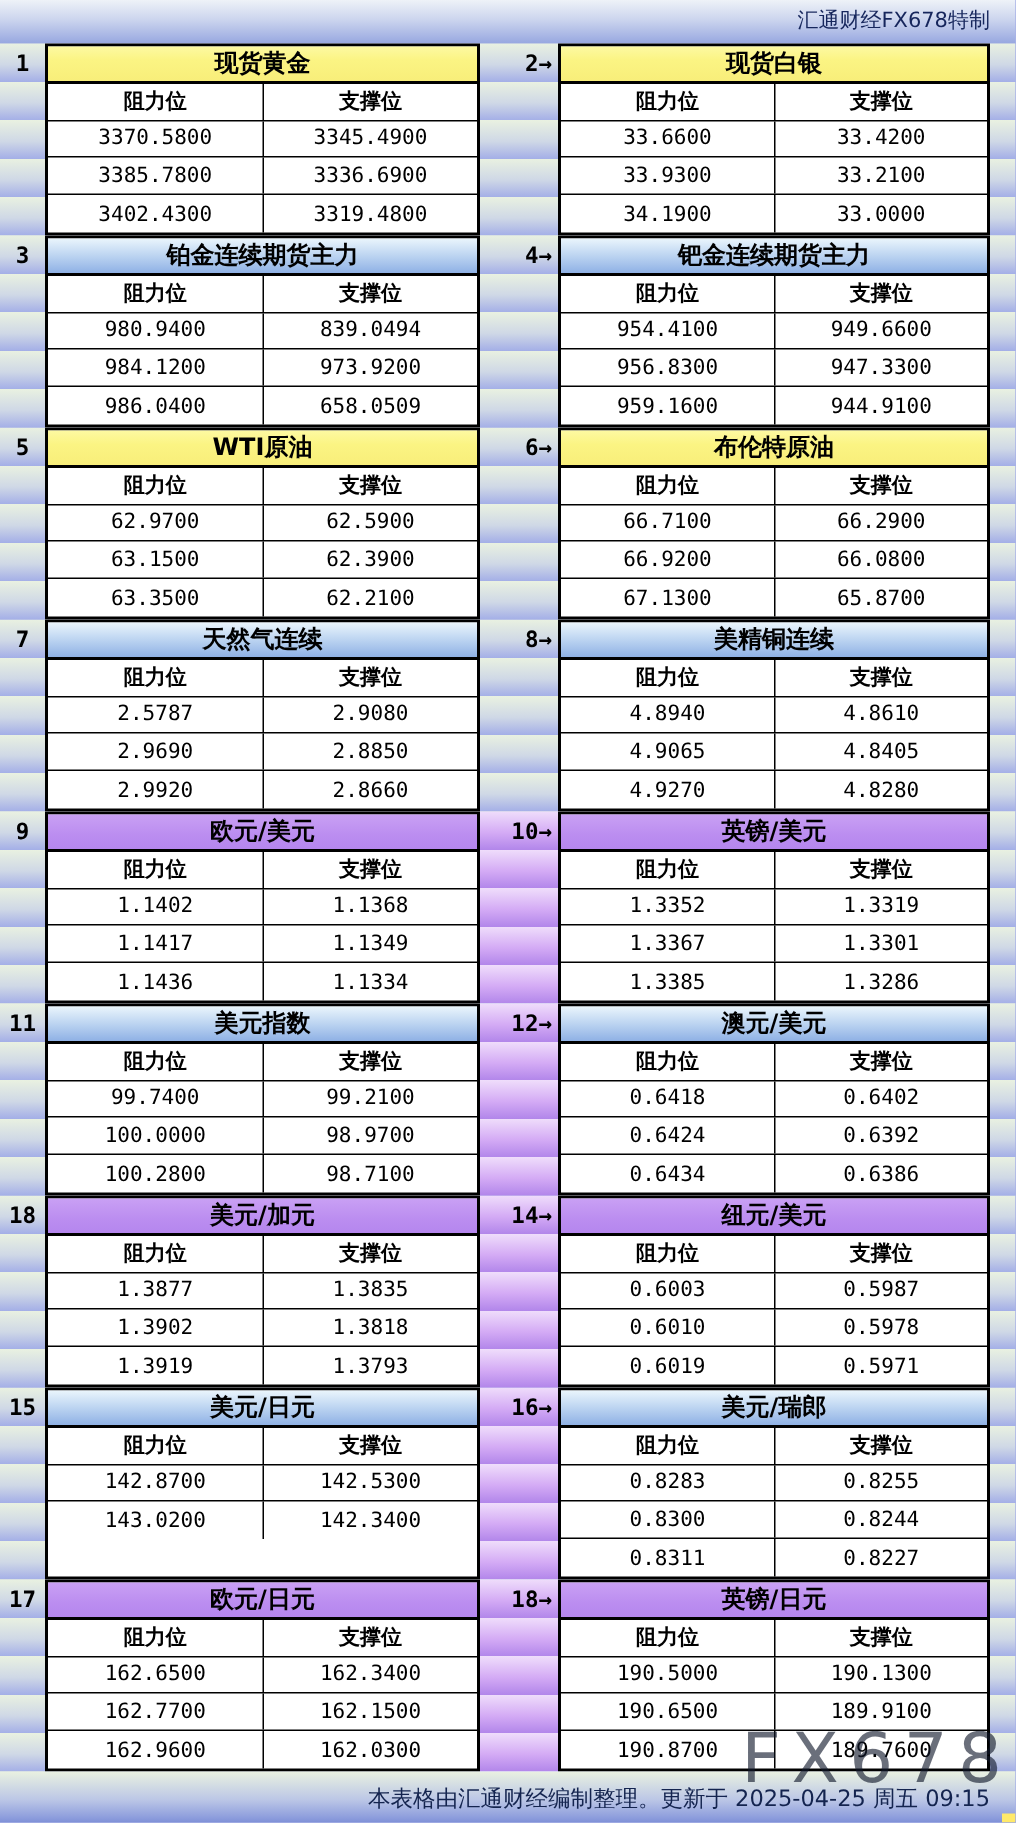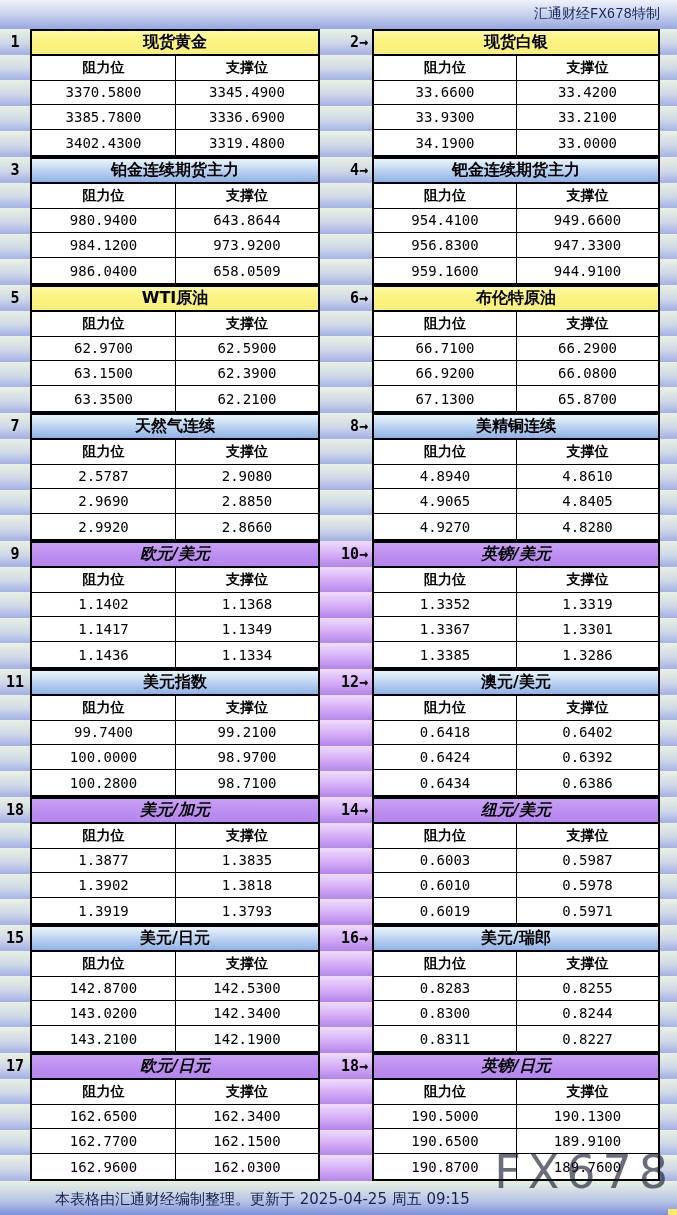--- a/index.html
+++ b/index.html
@@ -4,22 +4,22 @@
 <style>
   html,body{margin:0;padding:0;}
   body{width:677px;height:1215px;overflow:hidden;position:relative;
        font-family:"DejaVu Sans",sans-serif;background:#a8b2e6;}
   .page{width:677px;height:1215px;display:flex;flex-direction:column;position:relative;}
 
   
   .topbar{height:29px;flex:none;
     background:linear-gradient(180deg,#eef2f8 0%,#ccd5ee 45%,#97a7e0 100%);}
   .brand{display:block;text-align:right;padding-right:17px;line-height:29px;
-    font-size:14px;color:#16265c;font-family:Liberation Mono, monospace;}
-  .bottombar{height:34px;flex:none;display:flex;justify-content:flex-start;
+    font-size:14px;color:#16265c;}
+  .bottombar{height:34px;flex:none;display:flex;justify-content:flex-end;
     align-items:flex-end;padding:0 17px 6px 55px;box-sizing:border-box;
     background:linear-gradient(180deg,#e9f1e1 0%,#bcc7e6 55%,#8b9bdc 92%,#7e8fd6 100%);
     font-size:15px;color:#14244f;}
 
   
   .grid{flex:none;height:1152px;display:flex;flex-direction:column;}
   .pair{display:grid;grid-template-columns:30px 290px 52px 288px 17px;height:128px;}
 
   
   .strip{position:relative;}
@@ -29,21 +29,21 @@
     font-family:"DejaVu Sans Mono",monospace;font-weight:bold;font-size:15px;color:#000;}
   .numbox.mid{justify-content:flex-end;padding-right:4px;box-sizing:border-box;}
 
   
   .blk{display:grid;grid-template-rows:repeat(5,1fr);border:2px solid #000;
     background:#fff;box-sizing:border-box;}
   .hdr{display:flex;align-items:center;justify-content:center;
     font-weight:bold;font-size:16px;color:#000;border-bottom:2px solid #000;}
   .t-yellow{background:linear-gradient(180deg,#fdf9a2 0%,#fbf483 40%,#f8ee7a 100%);}
   .t-blue{background:linear-gradient(180deg,#eaf5fc 0%,#bcd4f1 50%,#8fb1e5 100%);}
-  .t-purple{background:linear-gradient(180deg,#c9a0f4 0%,#bb8df0 60%,#b586ee 100%);font-style:italic;}
+  .t-purple{background:linear-gradient(180deg,#c9a0f4 0%,#bb8df0 60%,#b586ee 100%);}
   .row{display:grid;grid-template-columns:1fr 1fr;border-bottom:1px solid #000;}
   .row:last-child{border-bottom:none;}
   .cell{display:flex;align-items:center;justify-content:center;color:#000;}
   .cell.right{border-left:1px solid #000;}
   .ch{font-weight:bold;font-size:14px;}
   .val{font-family:"DejaVu Sans Mono",monospace;font-size:14px;}
 
   
   .watermark{position:absolute;right:2px;bottom:16px;z-index:5;pointer-events:none;
     font-family:"DejaVu Sans",sans-serif;font-size:46px;letter-spacing:7px;
@@ -112,21 +112,21 @@
           <div class="numbox">3</div>
         </div>
         <div class="blk">
           <div class="hdr t-blue">铂金连续期货主力</div>
           <div class="row">
             <div class="cell ch">阻力位</div>
             <div class="cell ch right">支撑位</div>
           </div>
           <div class="row">
             <div class="cell val">980.9400</div>
-            <div class="cell val right">643.8644</div>
+            <div class="cell val right">839.0494</div>
           </div>
           <div class="row">
             <div class="cell val">984.1200</div>
             <div class="cell val right">973.9200</div>
           </div>
           <div class="row">
             <div class="cell val">986.0400</div>
             <div class="cell val right">658.0509</div>
           </div>
         </div>
@@ -399,24 +399,20 @@
             <div class="cell ch">阻力位</div>
             <div class="cell ch right">支撑位</div>
           </div>
           <div class="row">
             <div class="cell val">142.8700</div>
             <div class="cell val right">142.5300</div>
           </div>
           <div class="row">
             <div class="cell val">143.0200</div>
             <div class="cell val right">142.3400</div>
-          </div>
-          <div class="row">
-            <div class="cell val">143.2100</div>
-            <div class="cell val right">142.1900</div>
           </div>
         </div>
         <div class="strip sp">
           <div class="numbox mid">16→</div>
         </div>
         <div class="blk">
           <div class="hdr t-blue">美元/瑞郎</div>
           <div class="row">
             <div class="cell ch">阻力位</div>
             <div class="cell ch right">支撑位</div>

